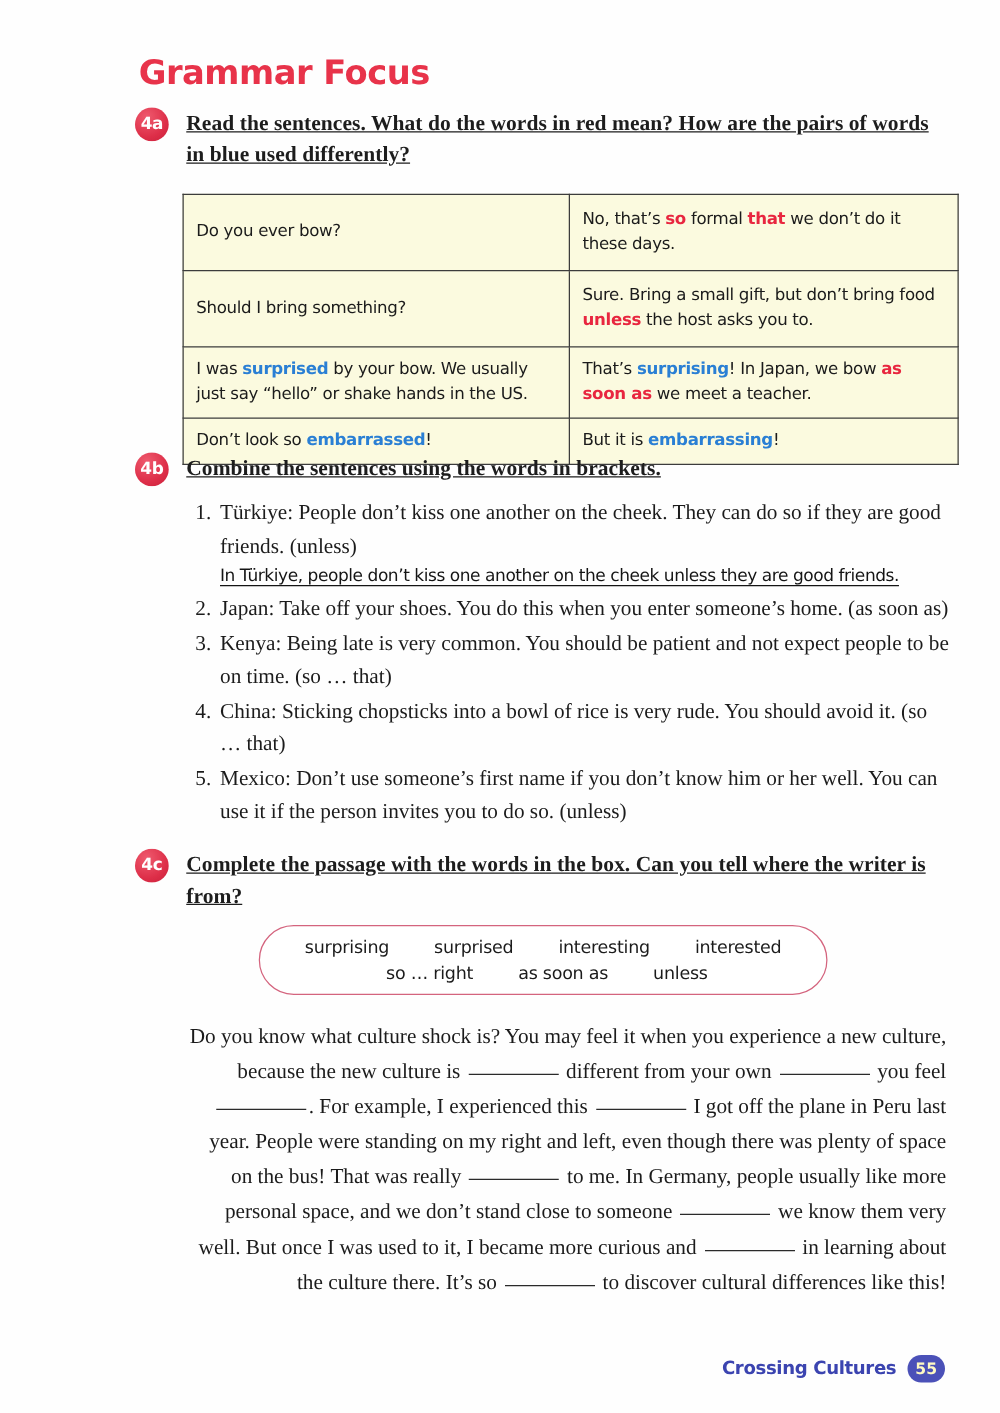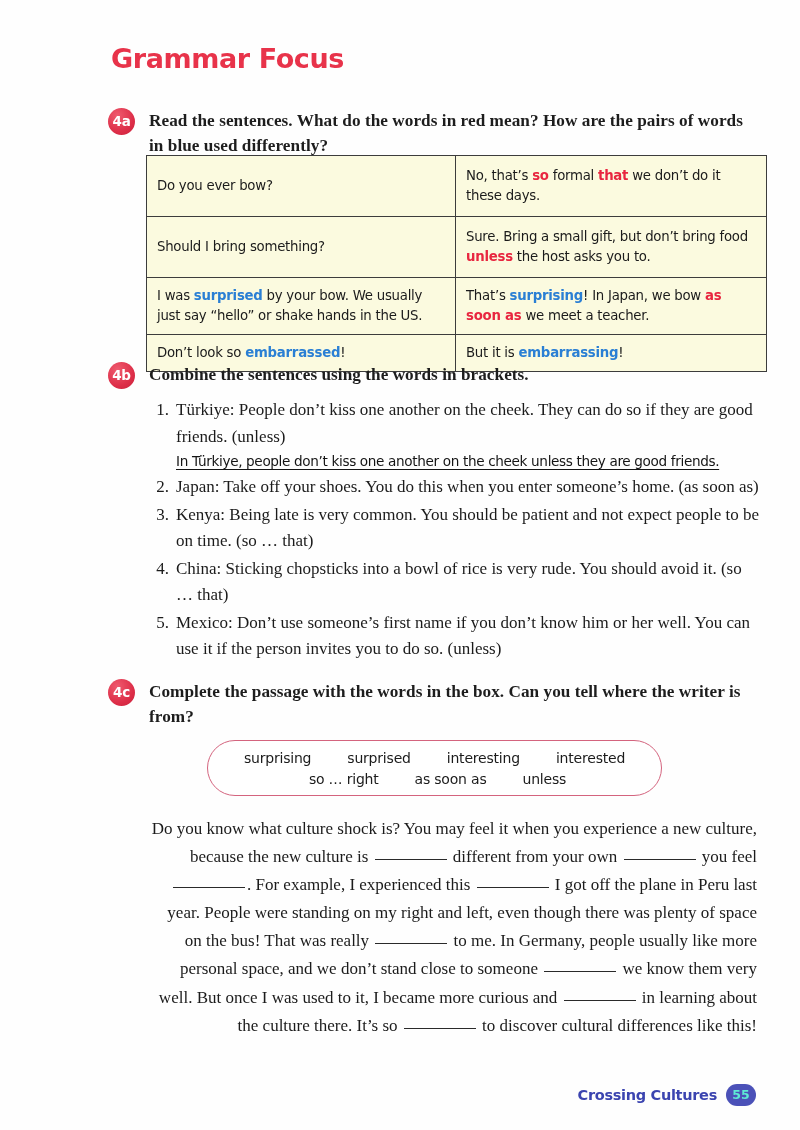--- a/index.html
+++ b/index.html
@@ -60,20 +60,21 @@
     letter-spacing: -0.3px;
   }
   .prompt {
     margin-left: 41px;
     font-family: "Liberation Serif", serif;
     font-weight: bold;
     font-size: 17.2px;
     line-height: 25px;
     color: #1d1d1d;
     letter-spacing: 0.05px;
+    text-decoration: underline;
   }
 
   
   .qa-table {
     position: absolute;
     left: 146px;
     top: 155px;
     width: 582px;
     border-collapse: collapse;
     background: #fbfadf;
@@ -190,36 +191,36 @@
     font-weight: bold;
     font-size: 14.5px;
     color: #3b44b0;
     letter-spacing: -0.3px;
   }
   .page-num {
     width: 30px;
     height: 22px;
     border-radius: 11px;
     background: #4b51b8;
-    color: #5eead4;
+    color: #fef9c3;
     font-family: "DejaVu Sans", sans-serif;
     font-weight: bold;
     font-size: 12.5px;
     line-height: 22px;
     text-align: center;
   }
 </style>
 </head>
 <body>
 
 <div class="page">
 
   <div class="page-title">Grammar Focus</div>
 
-  <div class="ex" style="top:108px;">
+  <div class="ex" style="top:86px;">
     <div class="badge">4a</div>
     <div class="prompt">
       <span>Read the sentences. What do the words in red mean? How are the pairs of words in blue used differently?</span>
     </div>
   </div>
 
   <table class="qa-table">
     <tbody>
       <tr class="r-tall">
         <td class="col-l"><span><span>Do you ever bow?</span></span></td>

